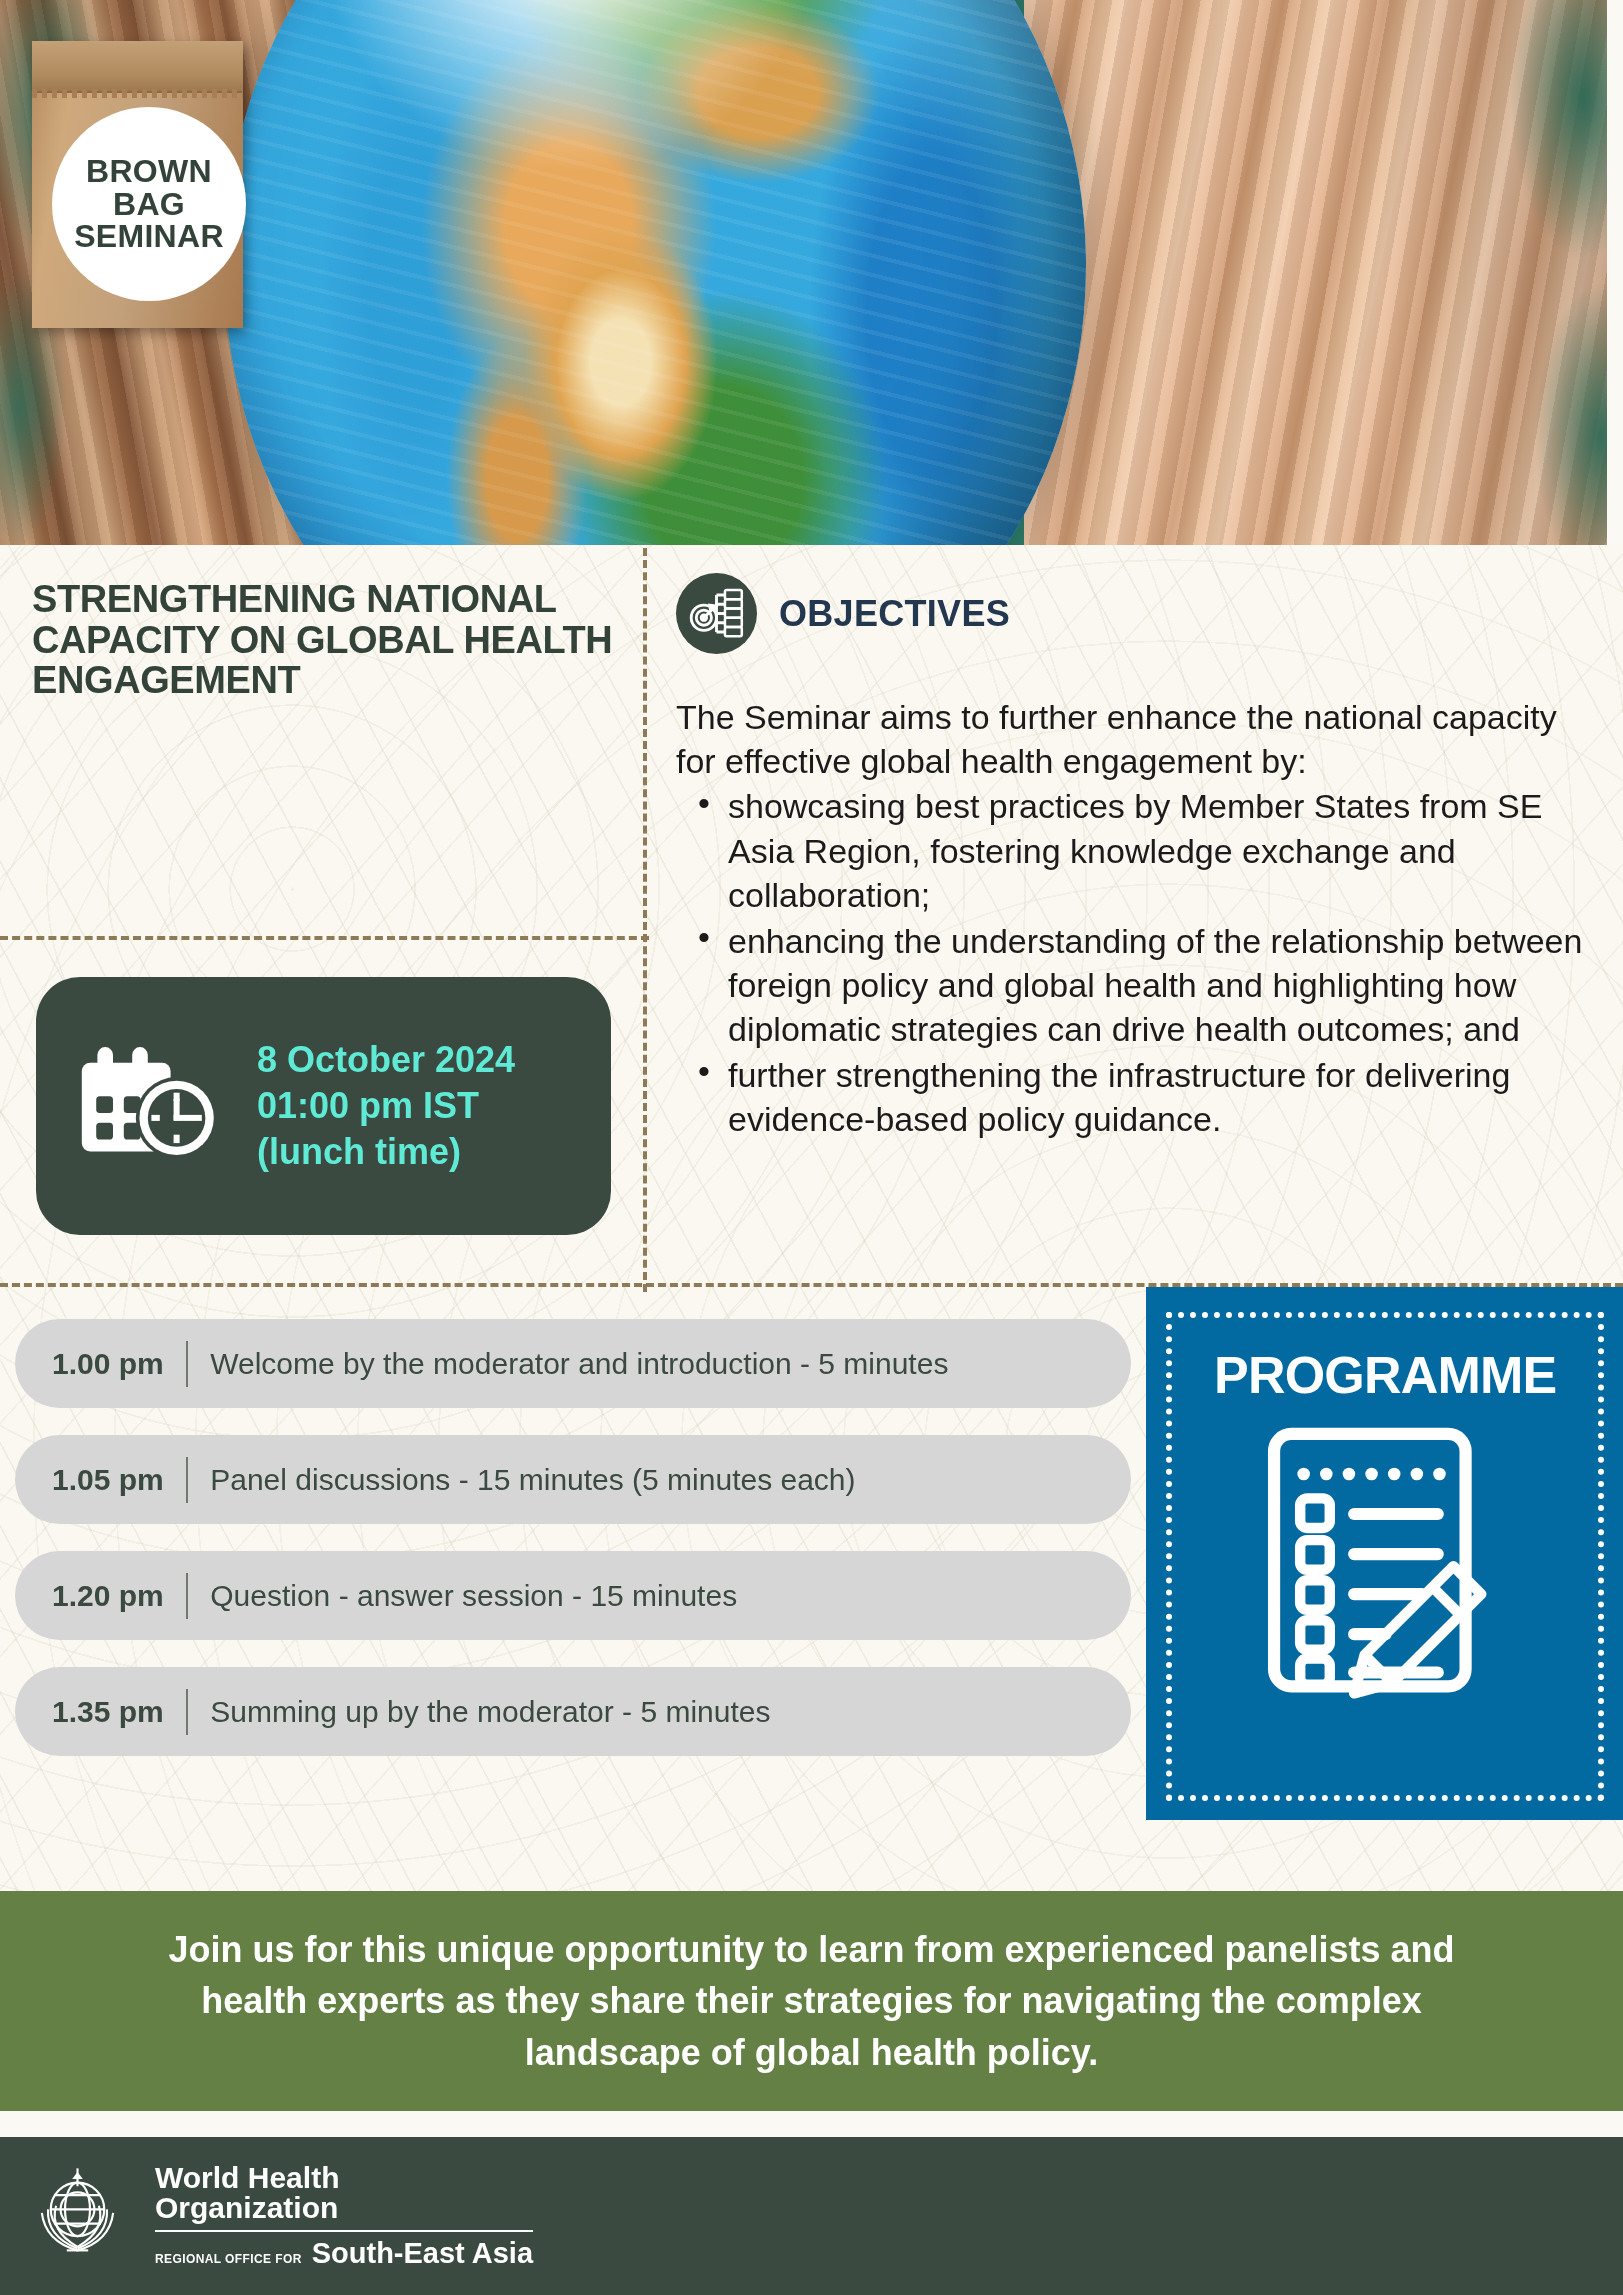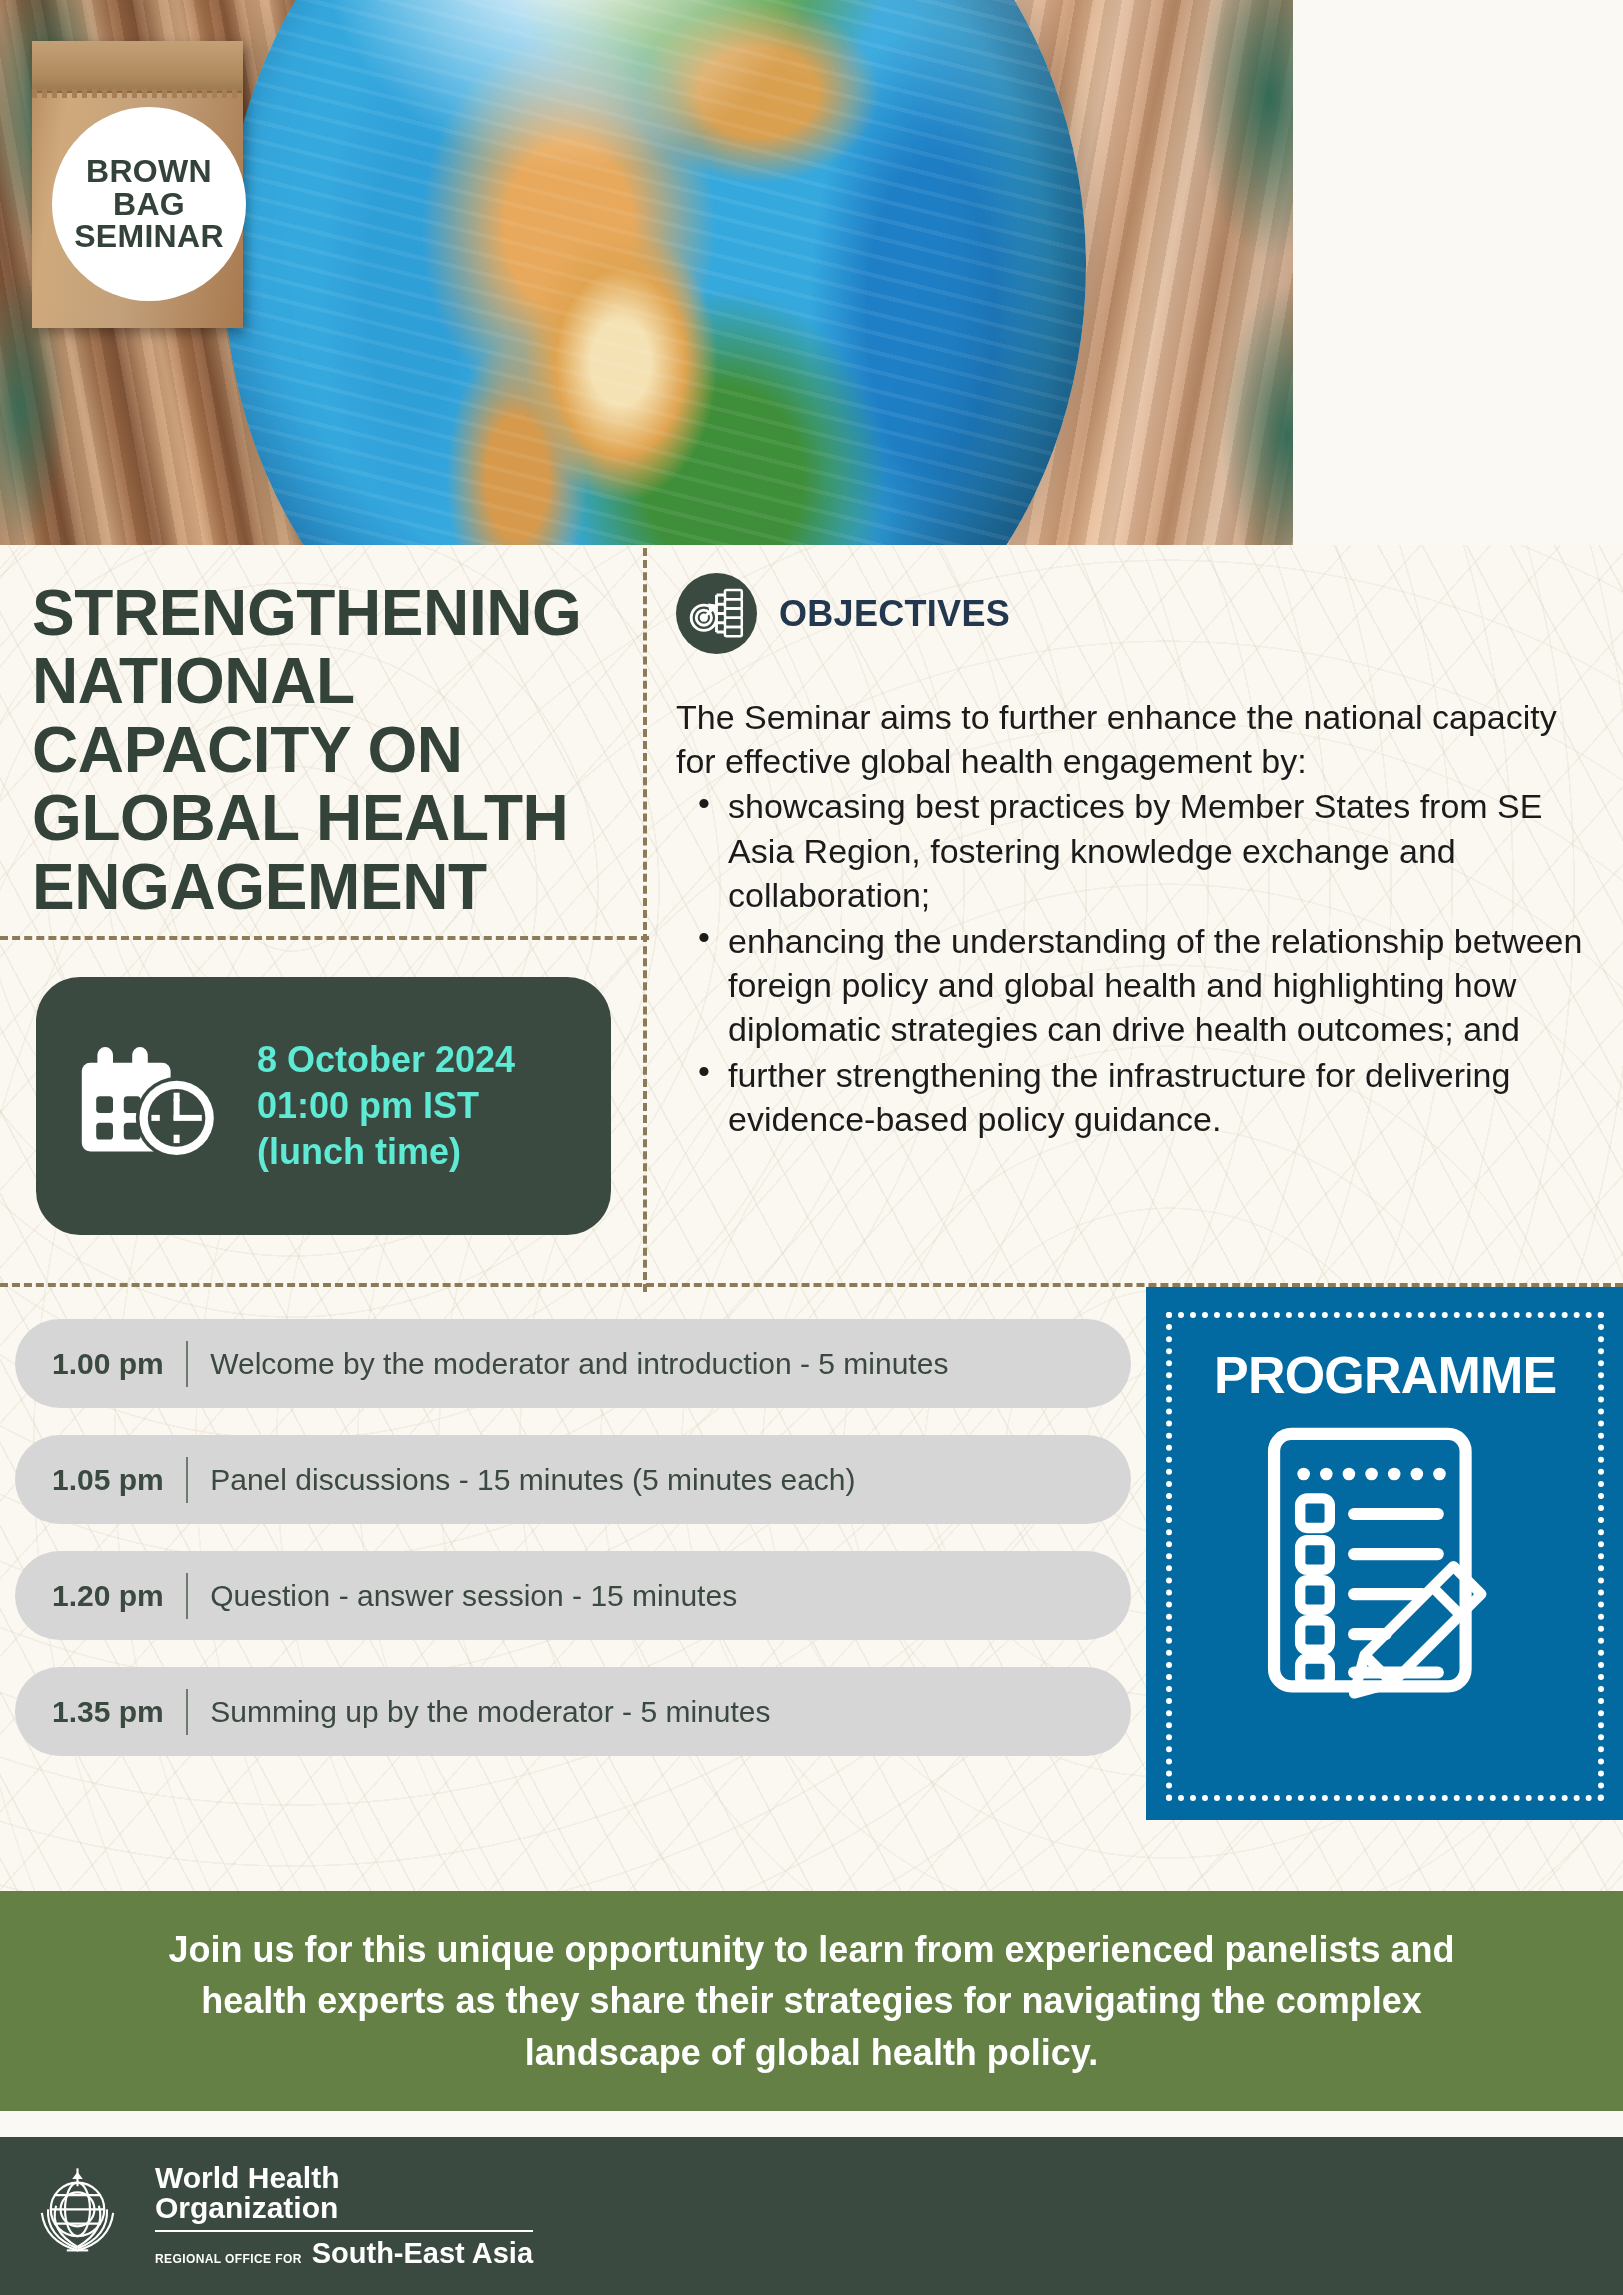--- a/index.html
+++ b/index.html
@@ -6,21 +6,21 @@
   html,body { width:1623px; height:2295px; }
   body {
     font-family:"Liberation Sans", sans-serif;
     background:#fbf9f3;
     position:relative;
     overflow:hidden;
   }
 
   
   .hero {
-    position:absolute; left:0; top:0; width:1293px; height:545px;
+    position:absolute; left:0; top:0; width:1607px; height:545px;
     overflow:hidden;
     background:#2e7d6b;
   }
   .hero-hands-left {
     position:absolute; left:0; top:0; width:473px; height:545px;
     background:
       linear-gradient(96deg, rgba(0,0,0,.18), rgba(0,0,0,0) 45%),
       repeating-linear-gradient(78deg,
         #c89a72 0px, #dcae85 22px, #a9734c 46px, #8d5c3c 66px, #c89a72 88px),
       #3c7a63;
@@ -107,21 +107,21 @@
       repeating-linear-gradient(-48deg, rgba(214,208,190,.24) 0 1.7px, rgba(214,208,190,0) 1.7px 52px),
       repeating-radial-gradient(circle at 18% 22%, rgba(210,204,184,.22) 0 1.7px, rgba(0,0,0,0) 1.7px 61px),
       repeating-radial-gradient(circle at 72% 58%, rgba(210,204,184,.20) 0 1.7px, rgba(0,0,0,0) 1.7px 81px);
   }
 
   
   .title-block {
     position:absolute; left:32px; top:579px; width:592px;
   }
   .title-block h1 {
-    color:#33433a; font-size:64px; font-weight:800;
+    color:#33433a; font-size:38px; font-weight:800;
     line-height:1.07; letter-spacing:-0.4px; text-transform:uppercase;
   }
 
   .hdiv {
     position:absolute; height:0;
     border-top:4.2px dashed #8d7a56;
   }
   .hdiv-left { left:0; top:936px; width:649px; }
   .vdiv {
     position:absolute; left:643px; top:548px; width:0; height:744px;

